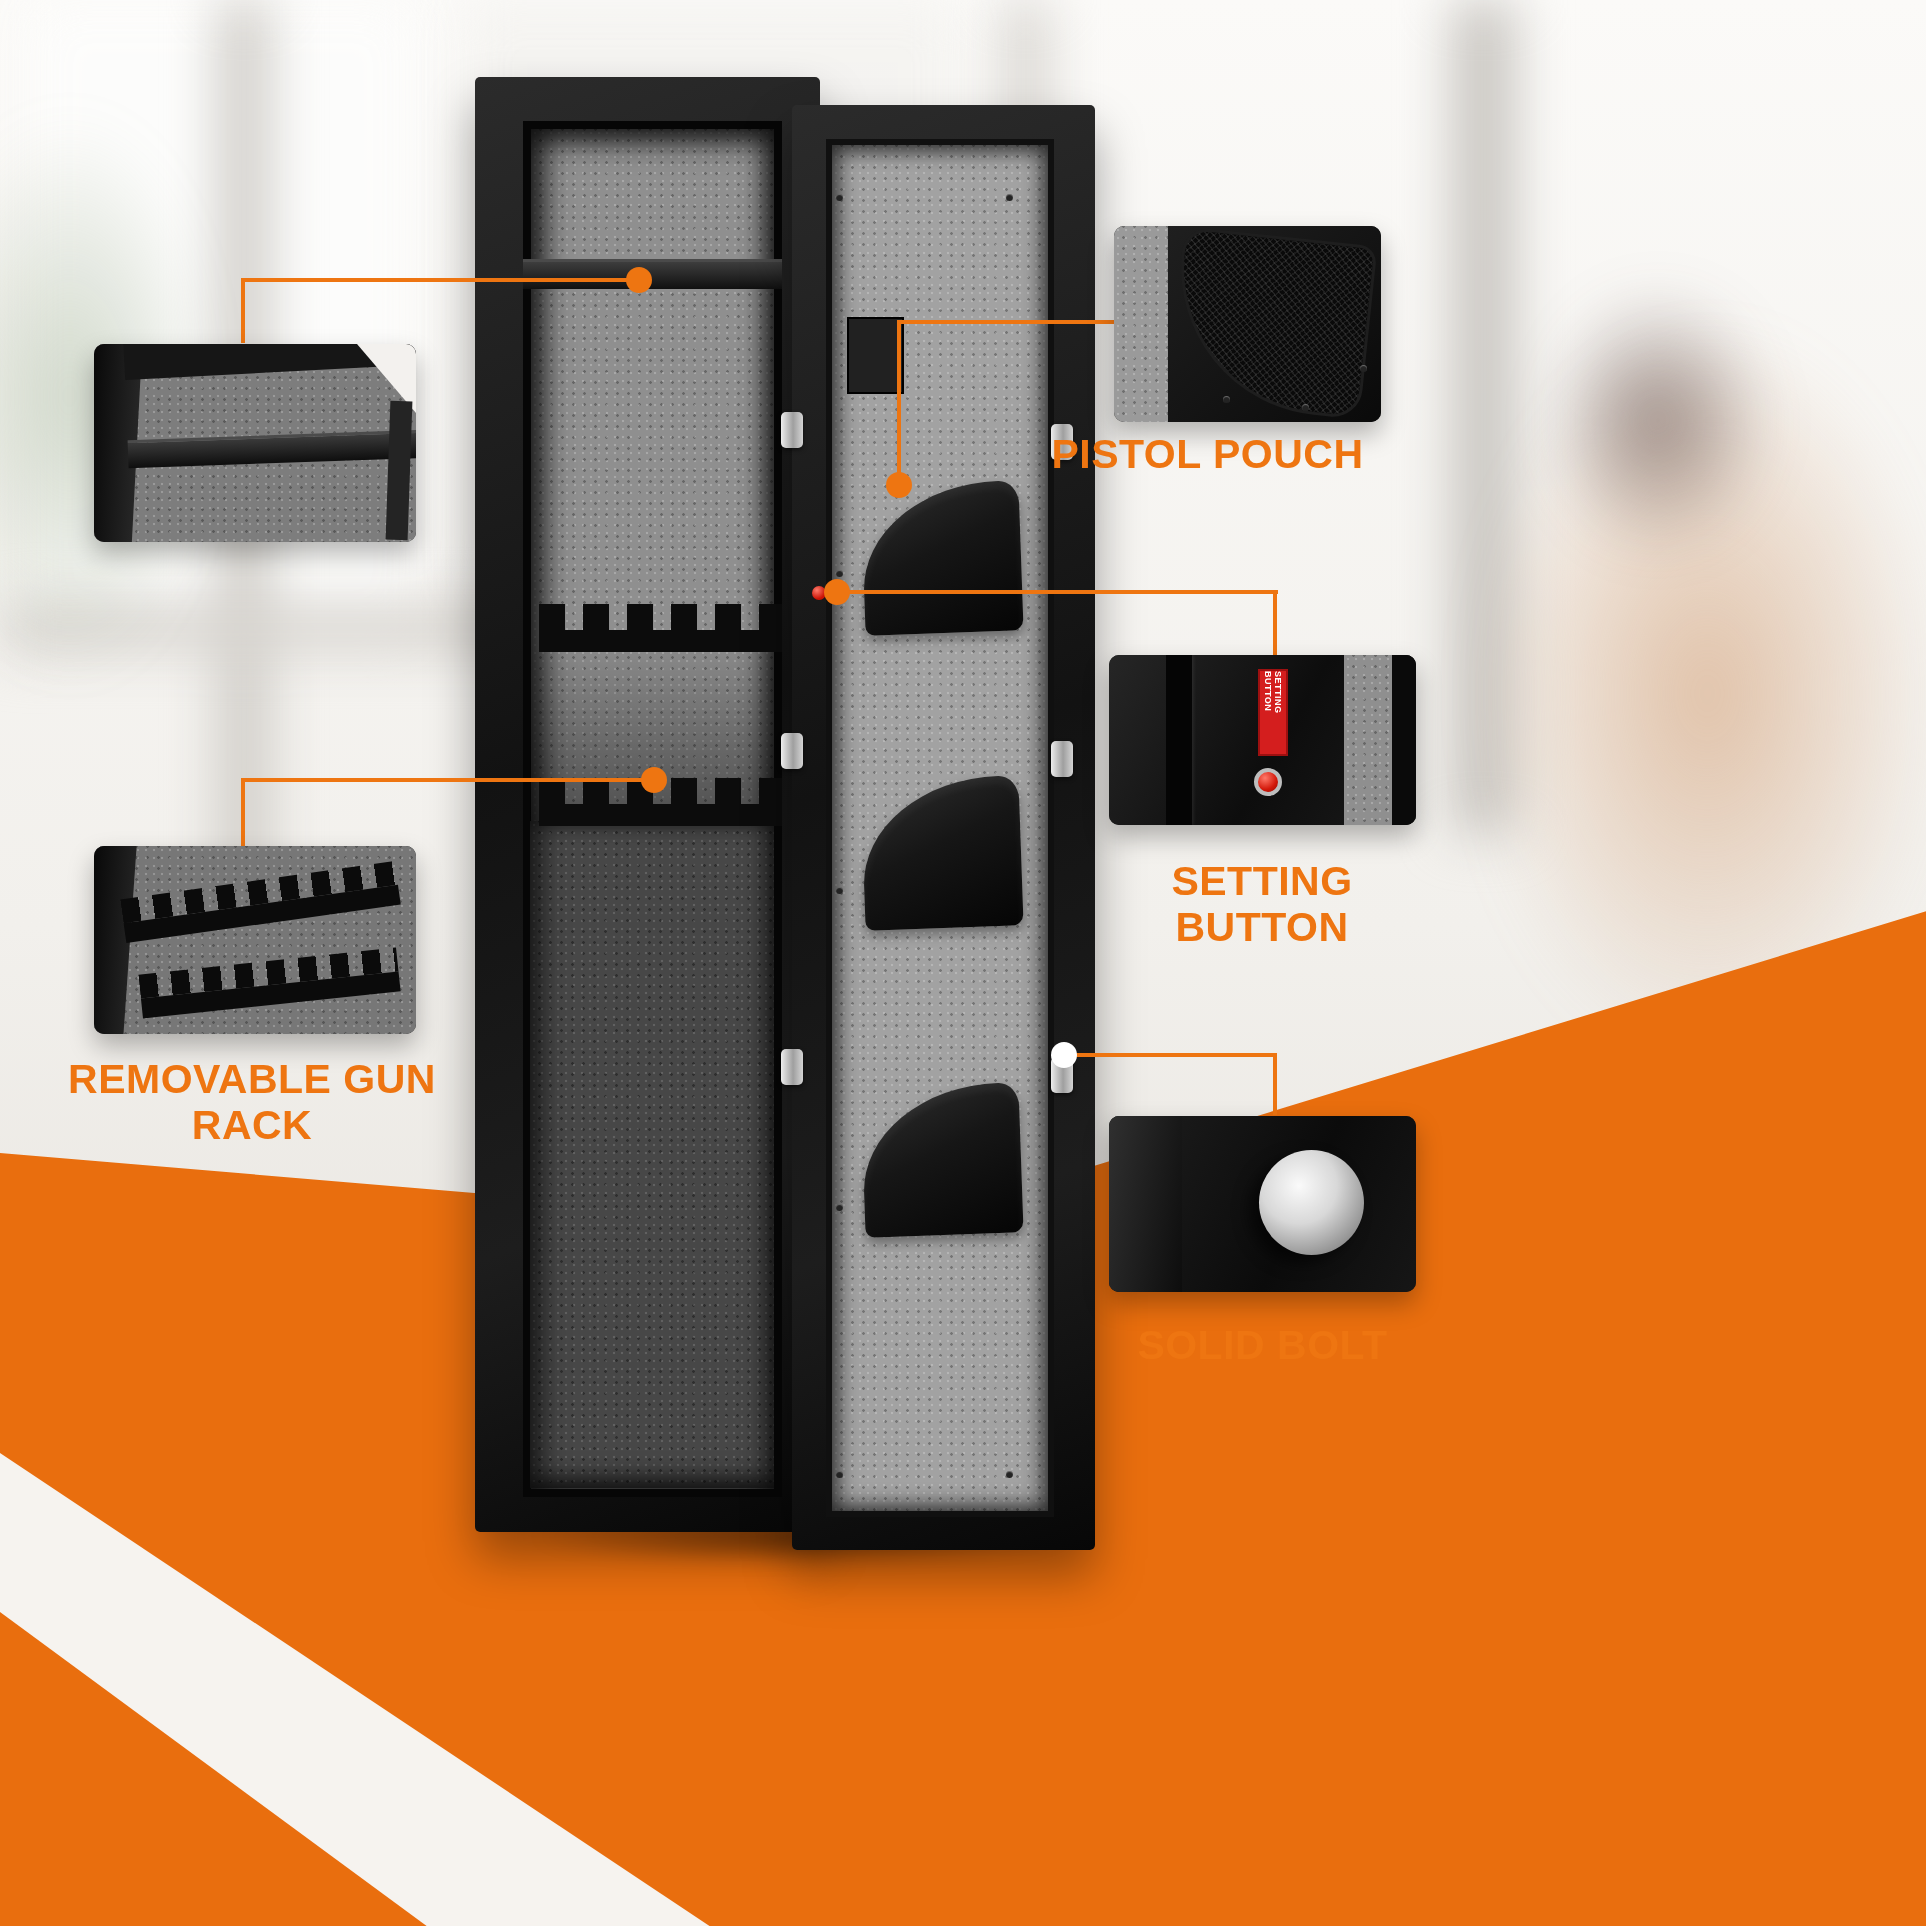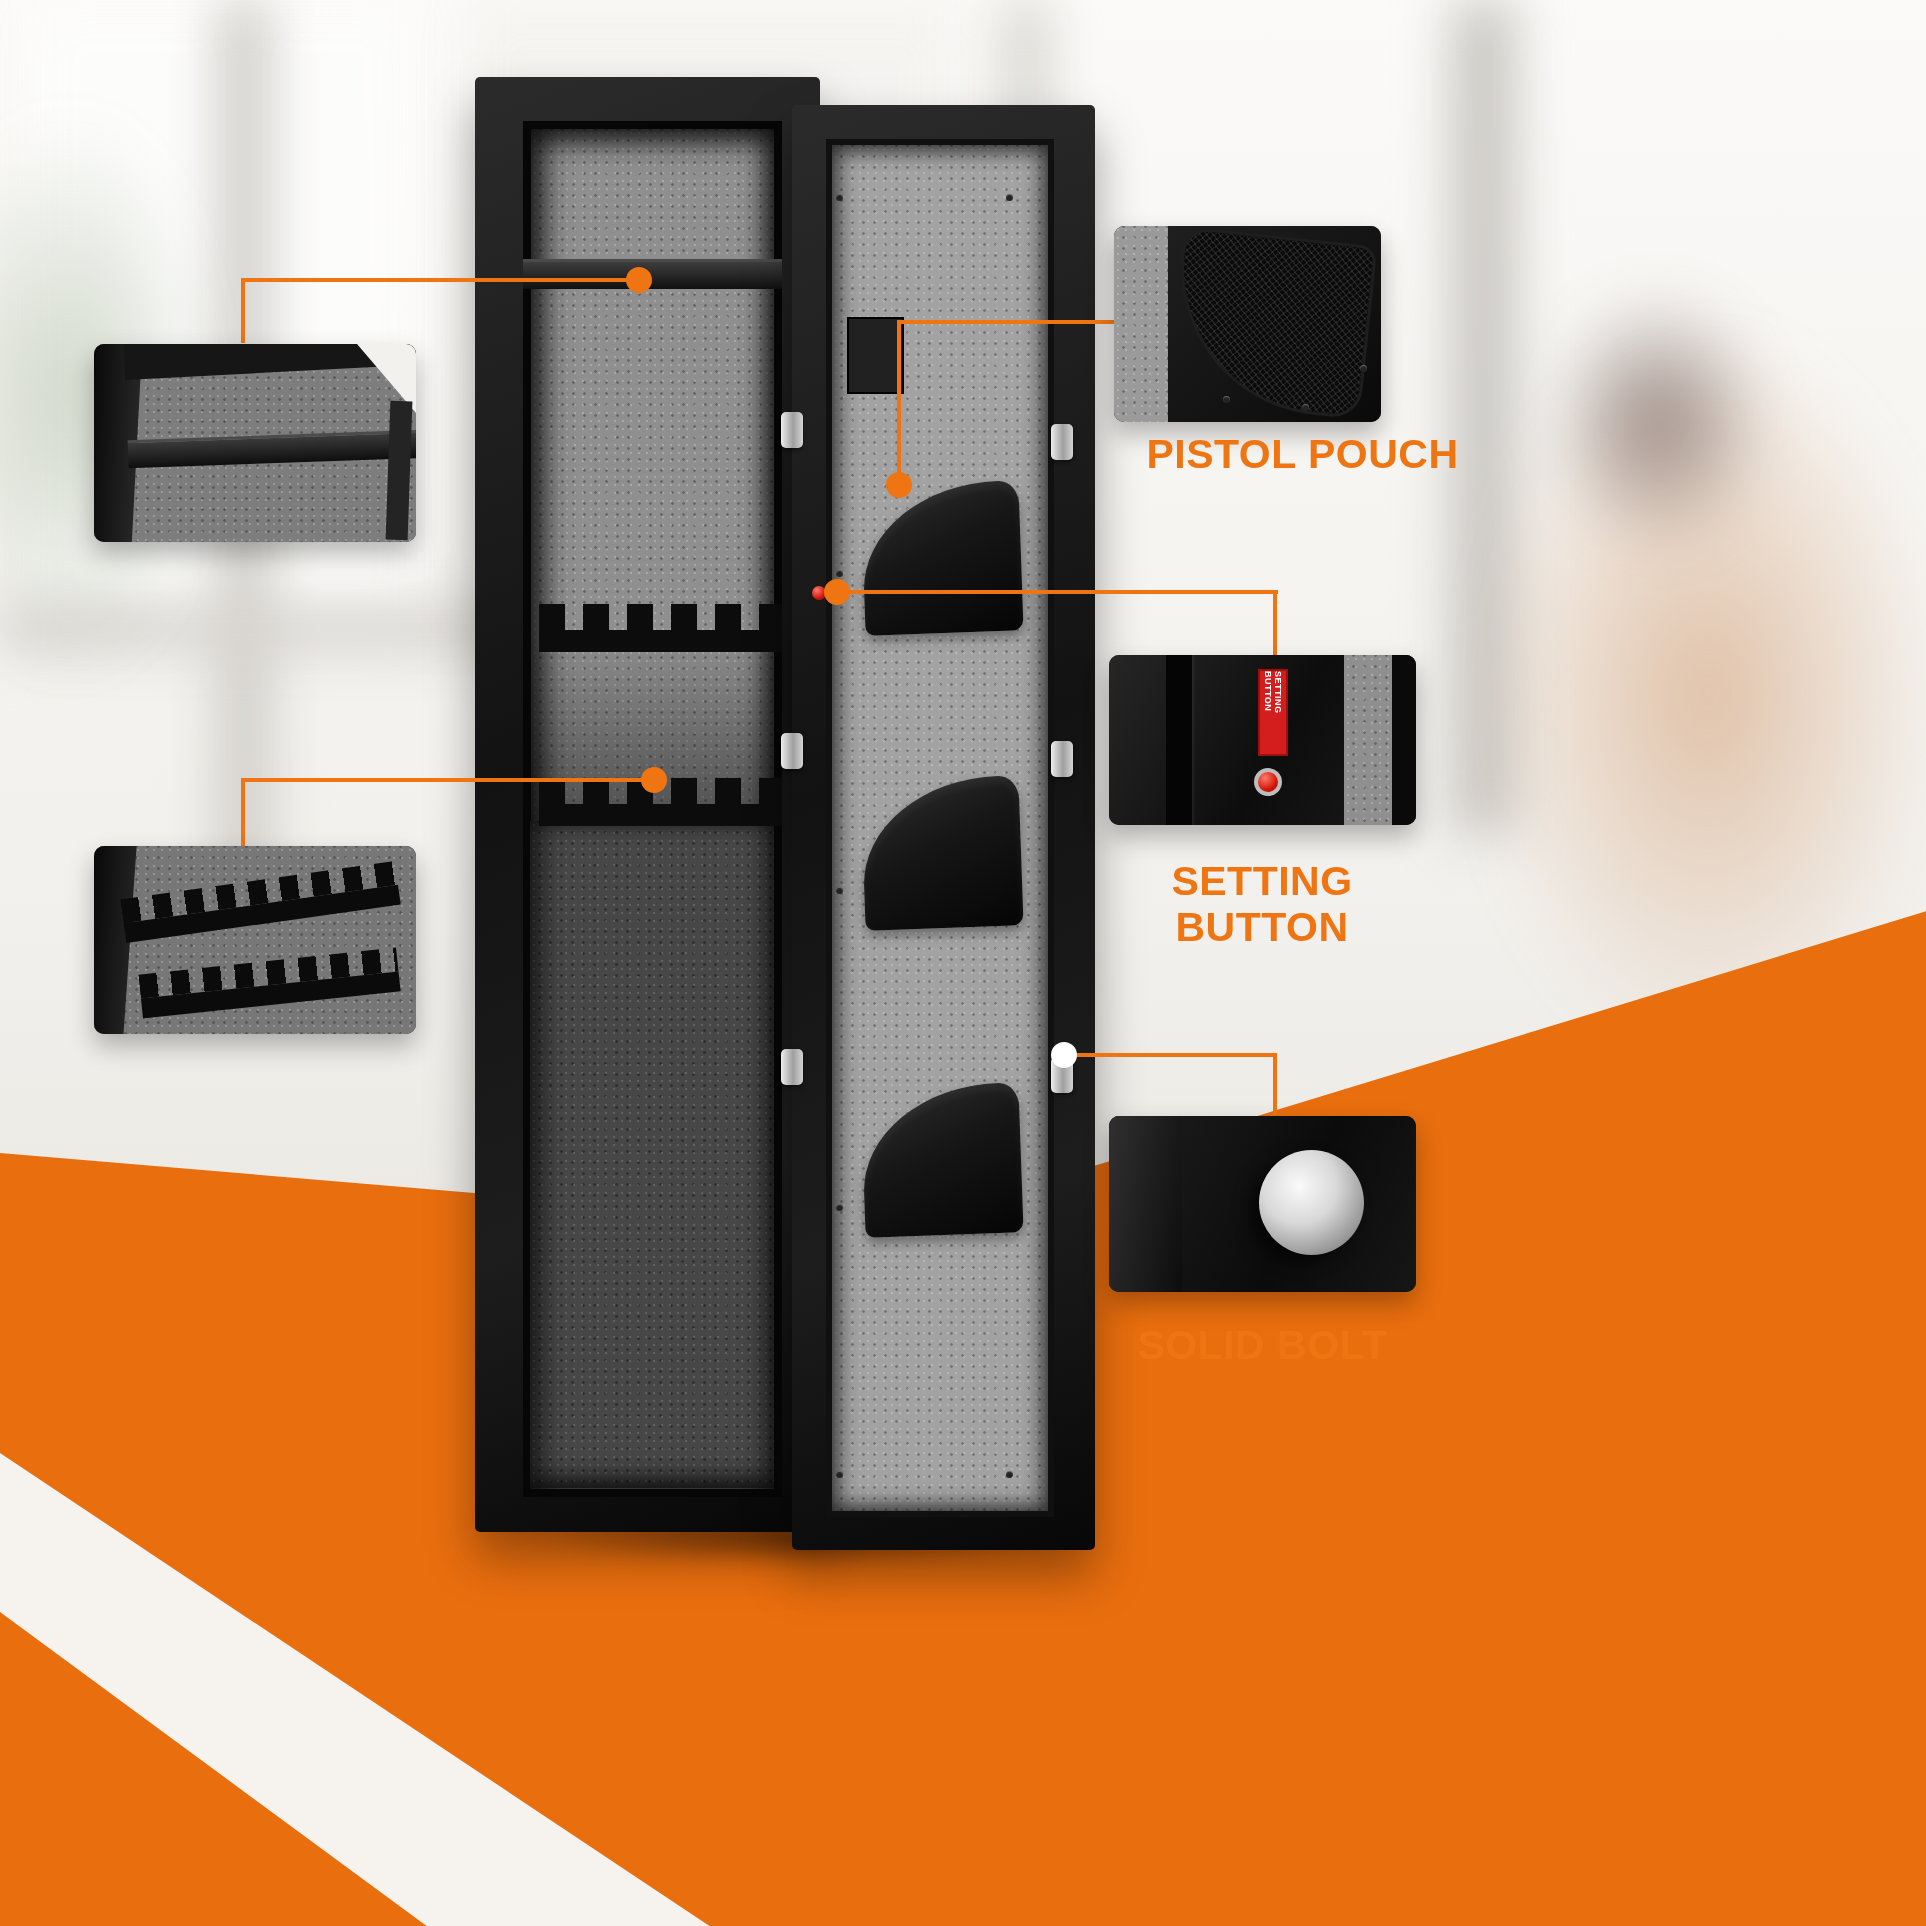--- a/index.html
+++ b/index.html
@@ -164,30 +164,31 @@
     <div class="abs" style="left:-10px;top:-10px;width:46px;height:208px;background:linear-gradient(90deg,#060606,#222);transform:rotate(4deg);"></div>
     <div class="abs" style="left:28px;top:34px;width:277px;height:44px;transform:rotate(-8deg);">
       <div class="abs teeth-sm" style="left:0;top:0;right:0;height:24px;"></div>
       <div class="abs" style="left:0;bottom:0;right:0;height:20px;background:#0b0b0b;"></div>
     </div>
     <div class="abs" style="left:46px;top:115px;width:259px;height:44px;transform:rotate(-6deg);">
       <div class="abs teeth-sm" style="left:0;top:0;right:0;height:24px;"></div>
       <div class="abs" style="left:0;bottom:0;right:0;height:20px;background:#0b0b0b;"></div>
     </div>
   </div>
+  <div class="callout-label" style="left:59px;top:1057px;width:386px;">REMOVABLE GUN RACK</div>
 
   <div class="inset" style="left:1114px;top:226px;width:267px;height:196px;">
     <div class="abs felt" style="left:0;top:0;width:69px;height:196px;background-color:#9a9a9a;"></div>
     <div class="abs" style="left:54px;top:0;width:213px;height:196px;background:linear-gradient(135deg,#1f1f1f,#0a0a0a);"></div>
     <div class="abs mesh" style="left:61px;top:10px;width:194px;height:174px;border-radius:26px 18px 30px 149px;transform:rotate(6deg);border:3px solid #1e1e1e;box-sizing:border-box;"></div>
     <div class="screw" style="left:109px;top:170px;"></div>
     <div class="screw" style="left:188px;top:178px;"></div>
     <div class="screw" style="left:246px;top:139px;"></div>
   </div>
-  <div class="callout-label" style="left:1139px;top:432px;width:327px;">PISTOL POUCH</div>
+  <div class="callout-label" style="left:1044px;top:432px;width:327px;">PISTOL POUCH</div>
 
   <div class="inset" style="left:1109px;top:655px;width:307px;height:170px;">
     <div class="abs" style="left:0;top:0;width:307px;height:170px;background:linear-gradient(120deg,#262626,#0d0d0d 55%,#1a1a1a);"></div>
     <div class="abs" style="left:57px;top:0;width:26px;height:170px;background:#050505;box-shadow:2px 0 3px rgba(255,255,255,.07);"></div>
     <div class="abs" style="left:149px;top:14px;width:30px;height:87px;background:#d41e1e;border:2px solid #9d1010;box-sizing:border-box;">
       <div class="sticker-text">SETTING BUTTON</div>
     </div>
     <div class="abs" style="left:145px;top:113px;width:28px;height:28px;border-radius:50%;border:4px solid #bdbdbd;box-sizing:border-box;
                 background:radial-gradient(circle at 35% 30%,#ff7a6a,#d3180a 60%,#8f0d04);"></div>
     <div class="abs felt" style="right:22px;top:0;width:50px;height:170px;background-color:#8f8f8f;"></div>

